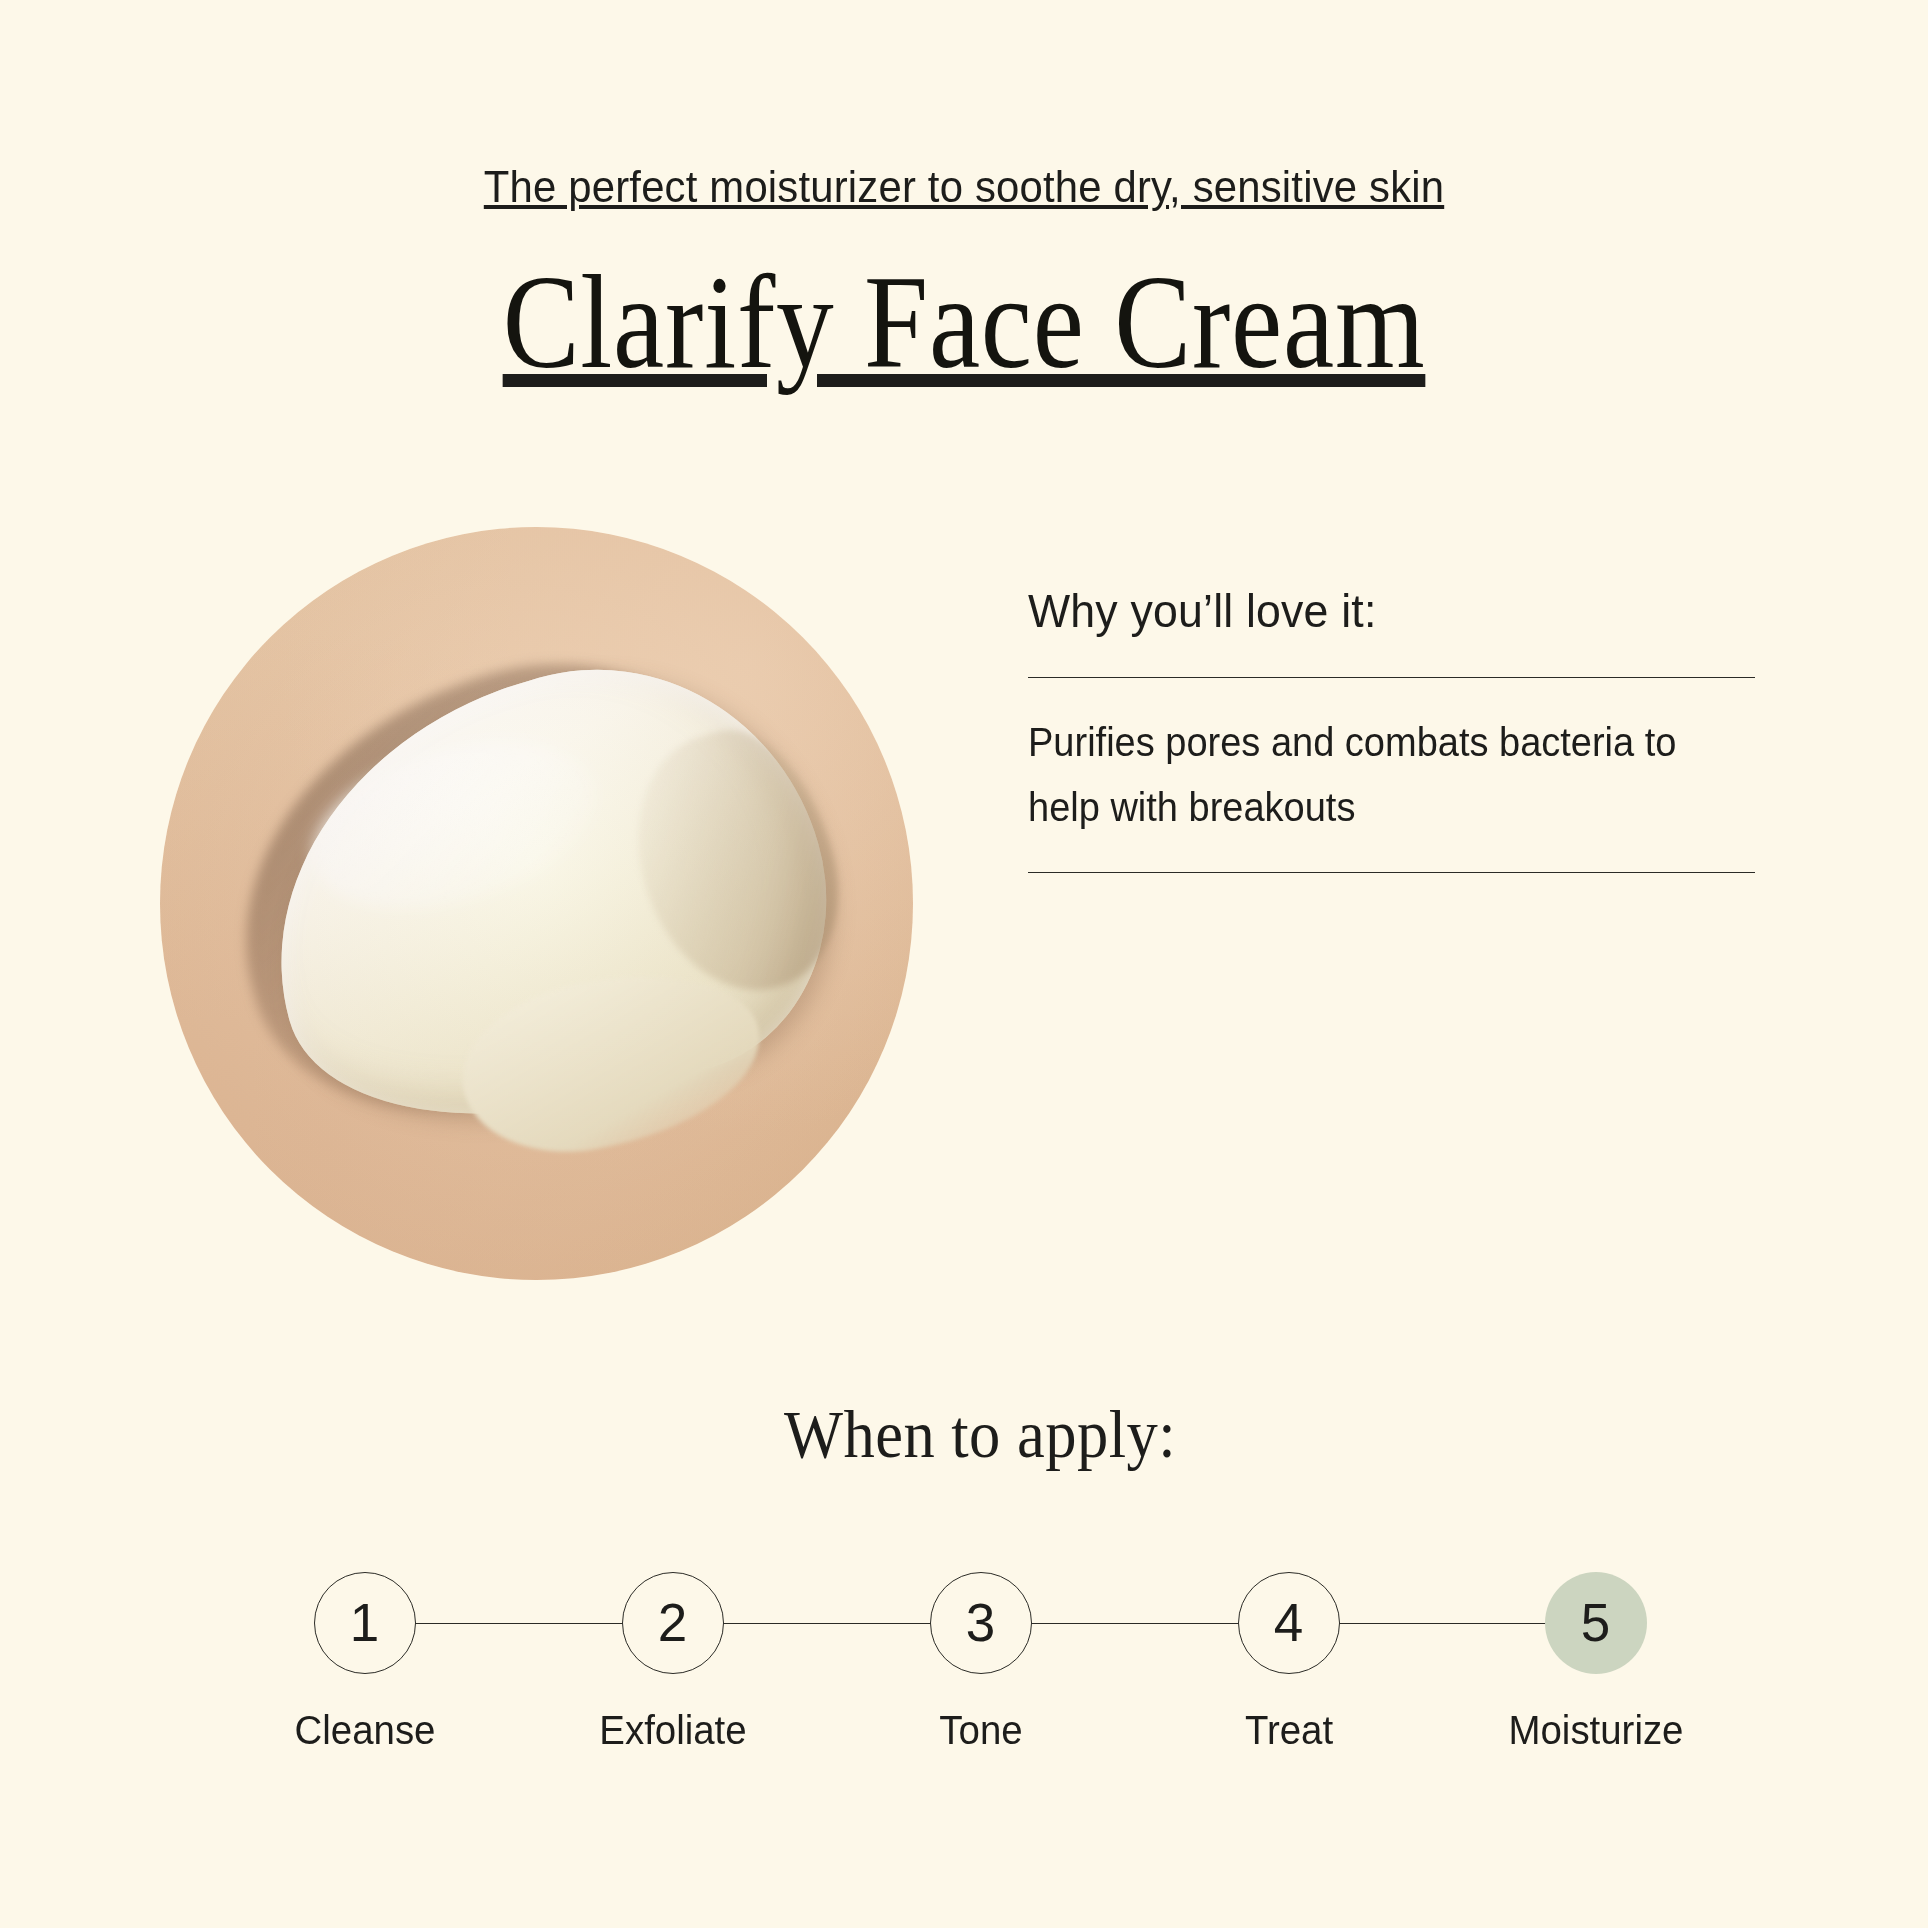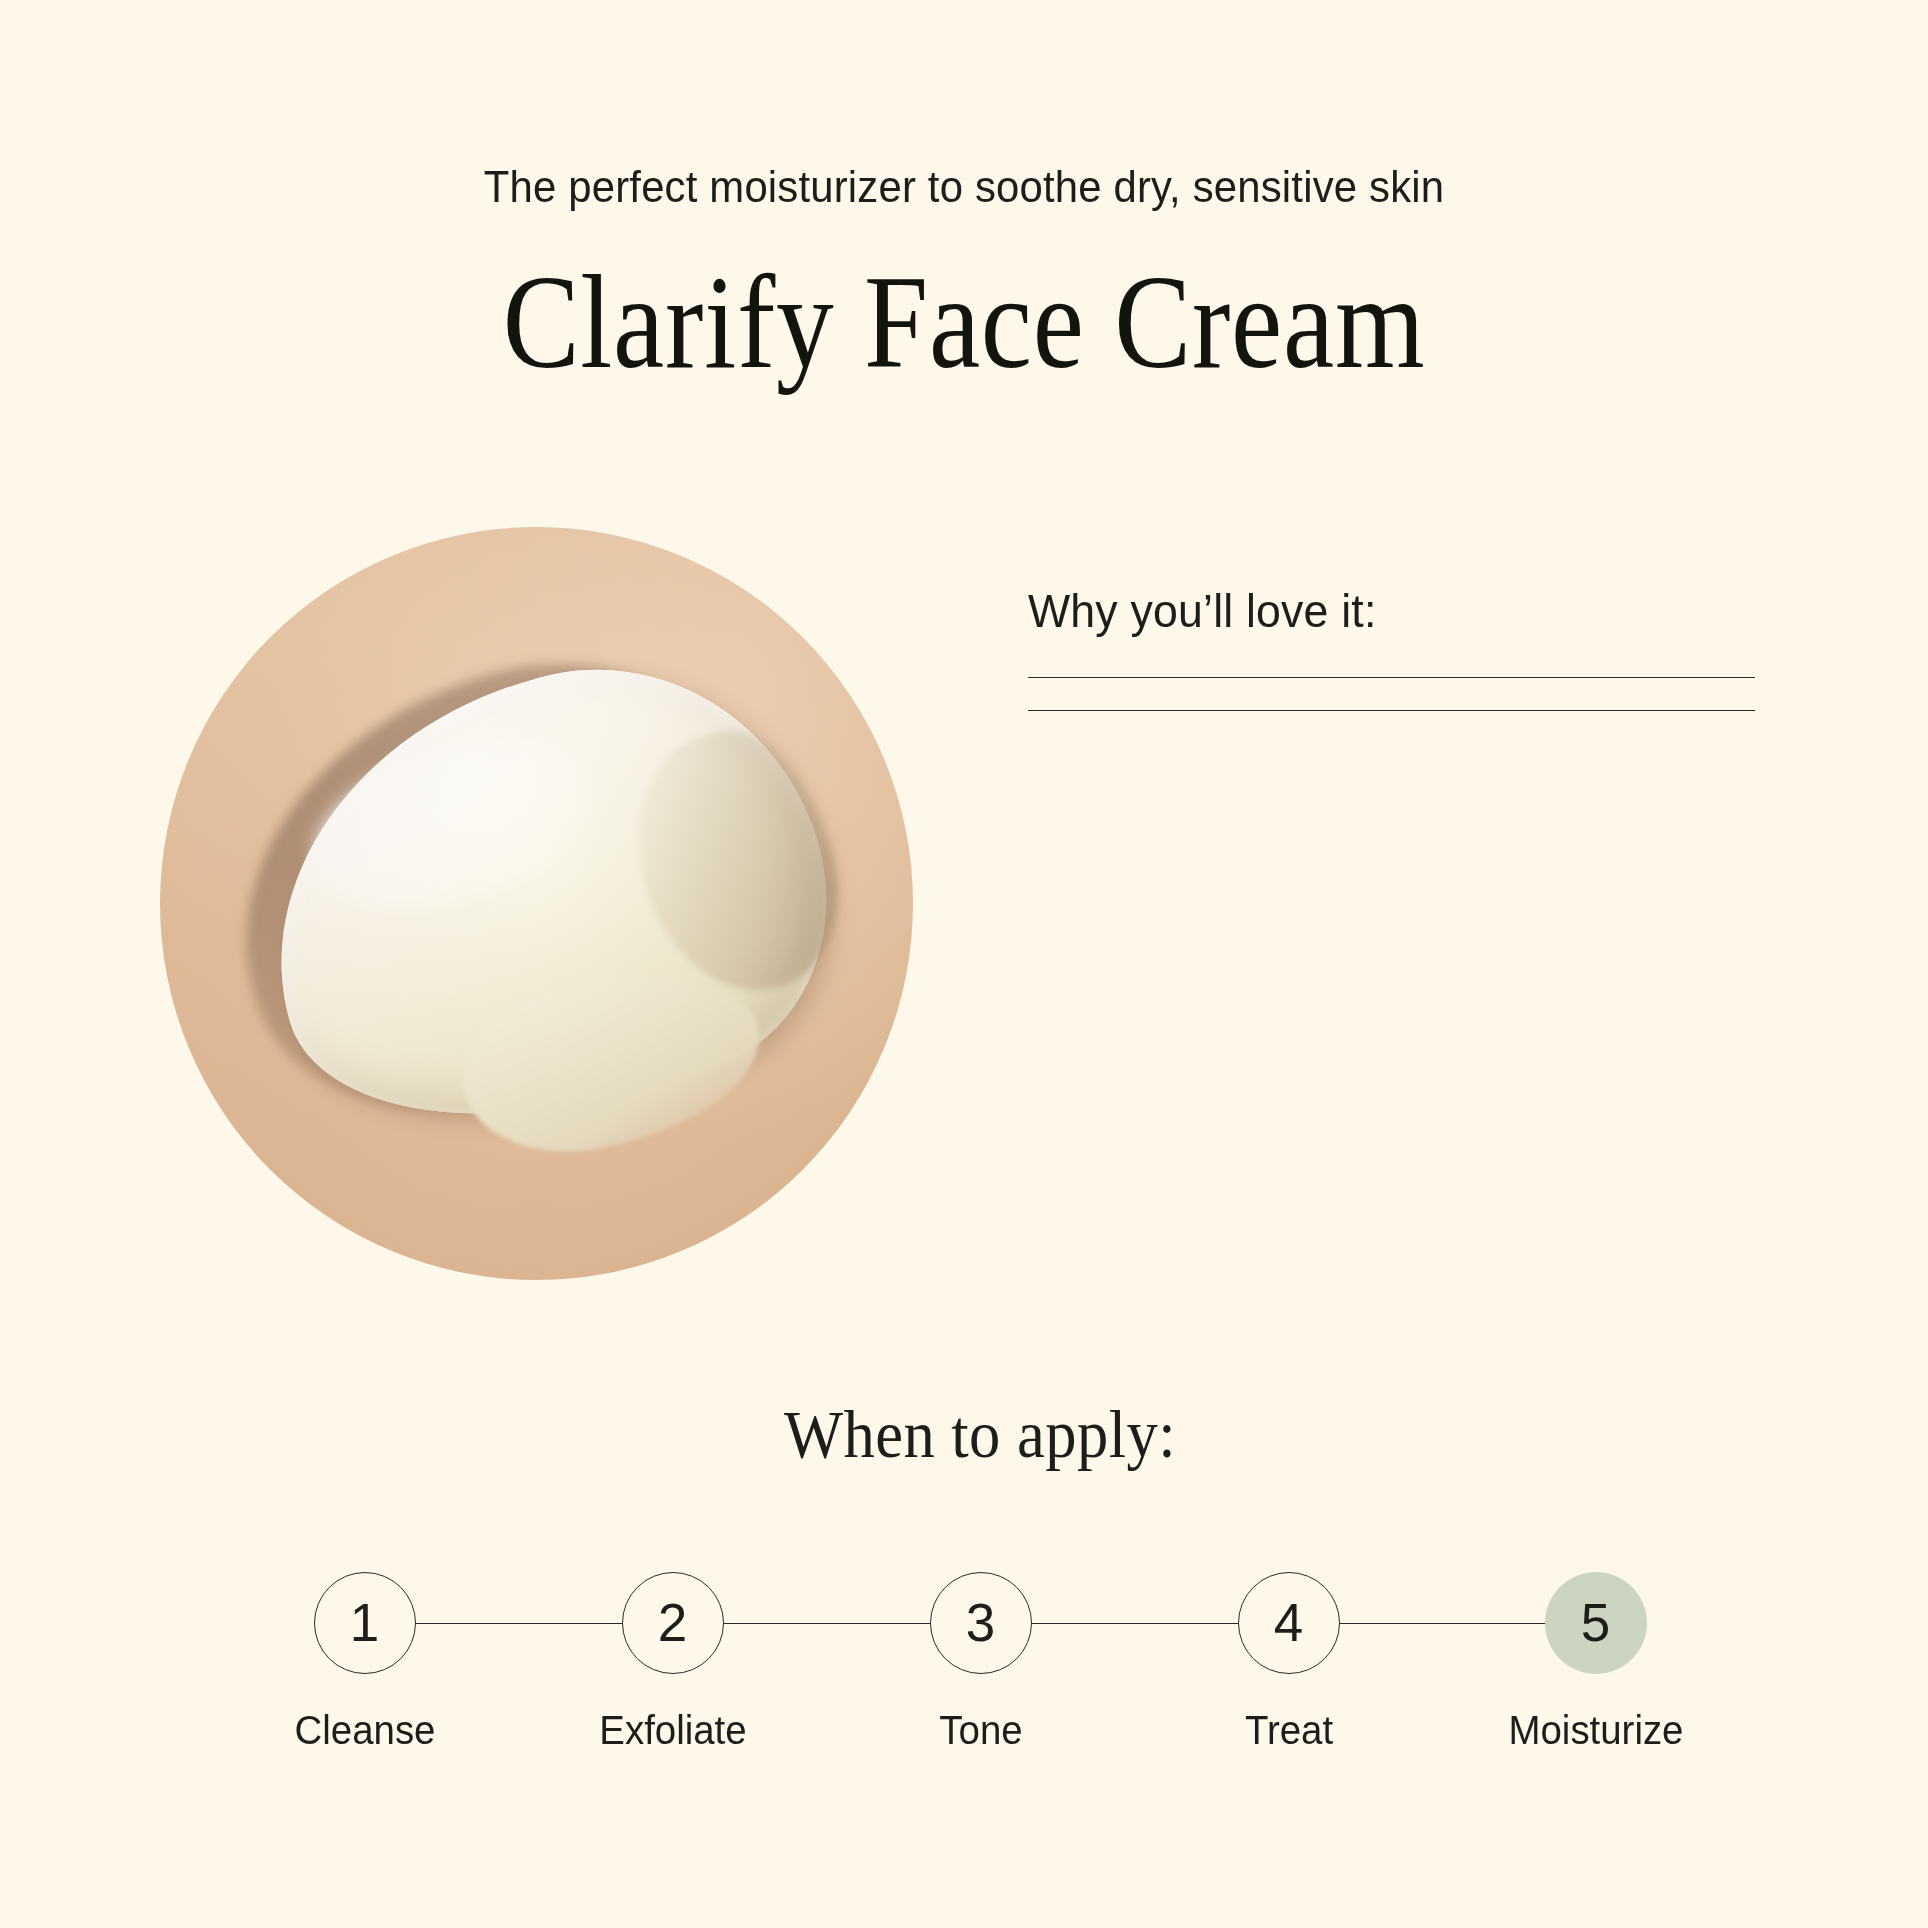--- a/index.html
+++ b/index.html
@@ -23,20 +23,21 @@
     background: #fdf8e9;
   }
 
   
   .header {
     position: absolute;
     top: 160px;
     left: 0;
     width: 100%;
     text-align: center;
+    text-decoration: underline;
   }
   .eyebrow {
     font-family: "Liberation Sans", sans-serif;
     font-size: 45px;
     font-weight: 400;
     letter-spacing: 0.2px;
     color: #1d1d1b;
     transform: scaleX(0.93);
     line-height: 1.2;
     margin: 0;
@@ -276,20 +277,23 @@
         <div class="cream-blob"></div>
         <div class="cream-tail"></div>
       </div>
     </div>
 
     <div class="benefits">
       <h2 class="benefits-heading">Why you’ll love it:</h2>
 
       <div class="benefit-divider"></div>
 
+      <div class="benefit-item">
+        <p class="benefit-text">Purifies pores and combats bacteria to help with breakouts</p>
+      </div>
       <div class="benefit-divider"></div>
 
     </div>
   </div>
 
   <div class="apply-section">
     <h2 class="apply-heading">When to apply:</h2>
 
     <div class="steps" id="steps">
       <div class="steps-track"></div>

